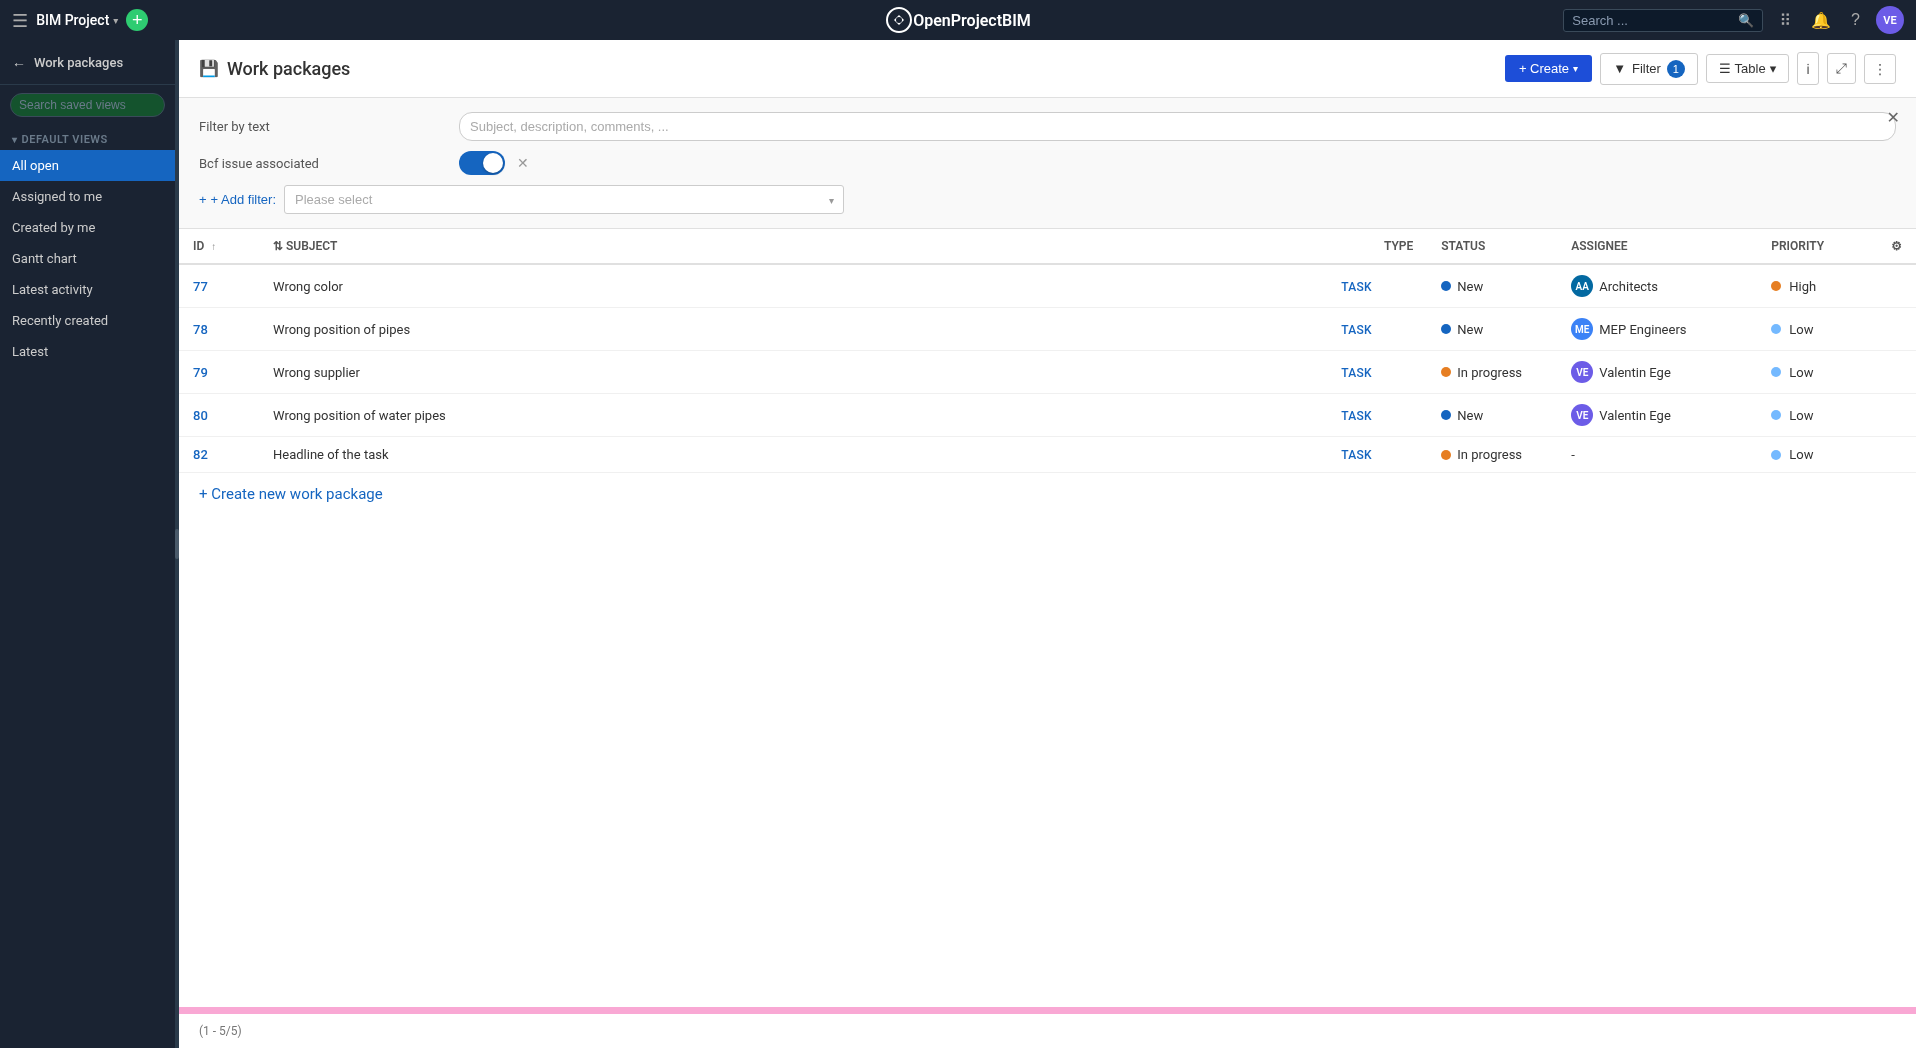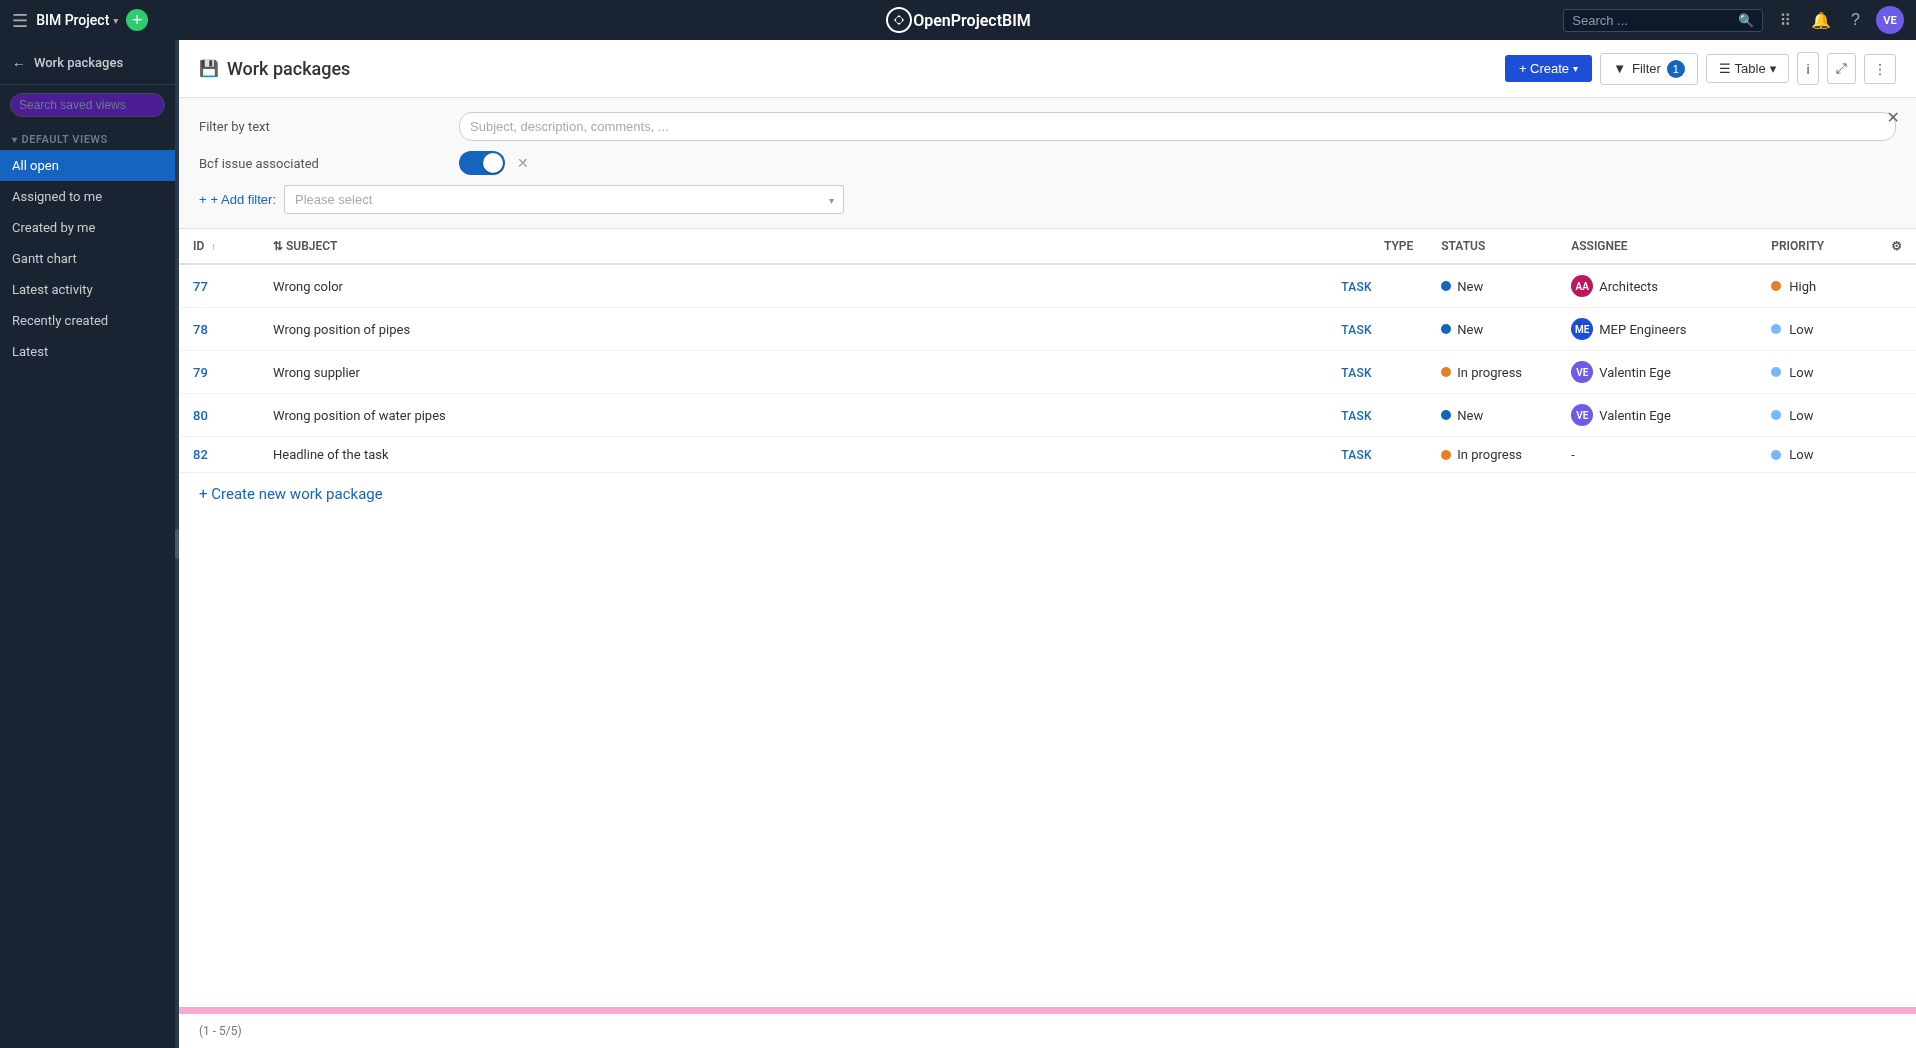--- a/index.html
+++ b/index.html
@@ -43,21 +43,21 @@
       color: #ccc;
       flex-shrink: 0;
       display: flex;
       flex-direction: column;
       overflow-y: auto;
     }
     .sidebar-back { display: flex; align-items: center; gap: 8px; padding: 14px 12px; color: #ccc; font-size: 13px; cursor: pointer; border-bottom: 1px solid #2a3a4a; }
     .sidebar-back-icon { font-size: 14px; }
     .sidebar-back-label { font-weight: 500; }
     .sidebar-search { padding: 8px 10px; }
-    .sidebar-search-box { display: flex; align-items: center; background: #4c1d95; border: 1px solid #3a4a5a; border-radius: 12px; padding: 4px 8px; gap: 6px; }
+    .sidebar-search-box { display: flex; align-items: center; background: #14532d; border: 1px solid #3a4a5a; border-radius: 12px; padding: 4px 8px; gap: 6px; }
     .sidebar-search-box input { background: transparent; border: none; color: #ccc; font-size: 12px; outline: none; flex: 1; }
     .sidebar-search-box input::placeholder { color: #6a7a8a; }
     .sidebar-section-label { padding: 8px 12px 4px; font-size: 11px; color: #6a7a8a; font-weight: 600; letter-spacing: 0.5px; display: flex; align-items: center; gap: 4px; }
     .sidebar-section-arrow { font-size: 10px; }
     .sidebar-item { padding: 8px 12px; cursor: pointer; color: #ccc; font-size: 13px; display: flex; align-items: center; }
     .sidebar-item.active { background: #1565c0; color: #fff; }
     .sidebar-resize { width: 4px; background: #2a3a4a; cursor: col-resize; position: relative; }
     .sidebar-resize-handle { position: absolute; top: 50%; left: 50%; transform: translate(-50%, -50%); width: 4px; height: 30px; background: #4a5a6a; border-radius: 2px; }
 
     
@@ -277,21 +277,21 @@
               <td>Wrong color</td>
               <td><span class="task-link">TASK</span></td>
               <td>
                 <div class="status-cell">
                   <span class="status-dot" style="background: rgb(21, 101, 192);"></span>
                   <span>New</span>
                 </div>
               </td>
               <td>
                 <div class="assignee-cell">
-                  <div class="assignee-avatar" style="background: #be185d;">AA</div>
+                  <div class="assignee-avatar" style="background: #0369a1;">AA</div>
                   <span>Architects</span>
                 </div>
               </td>
               <td>
                 <div class="priority-cell">
                   <span class="priority-dot" style="background: rgb(230, 126, 34);"></span>
                   <span>High</span>
                 </div>
               </td>
               <td></td>
@@ -301,21 +301,21 @@
               <td>Wrong position of pipes</td>
               <td><span class="task-link">TASK</span></td>
               <td>
                 <div class="status-cell">
                   <span class="status-dot" style="background: rgb(21, 101, 192);"></span>
                   <span>New</span>
                 </div>
               </td>
               <td>
                 <div class="assignee-cell">
-                  <div class="assignee-avatar" style="background: #1d4ed8;">ME</div>
+                  <div class="assignee-avatar" style="background: #3b82f6;">ME</div>
                   <span>MEP Engineers</span>
                 </div>
               </td>
               <td>
                 <div class="priority-cell">
                   <span class="priority-dot" style="background: rgb(116, 185, 255);"></span>
                   <span>Low</span>
                 </div>
               </td>
               <td></td>

